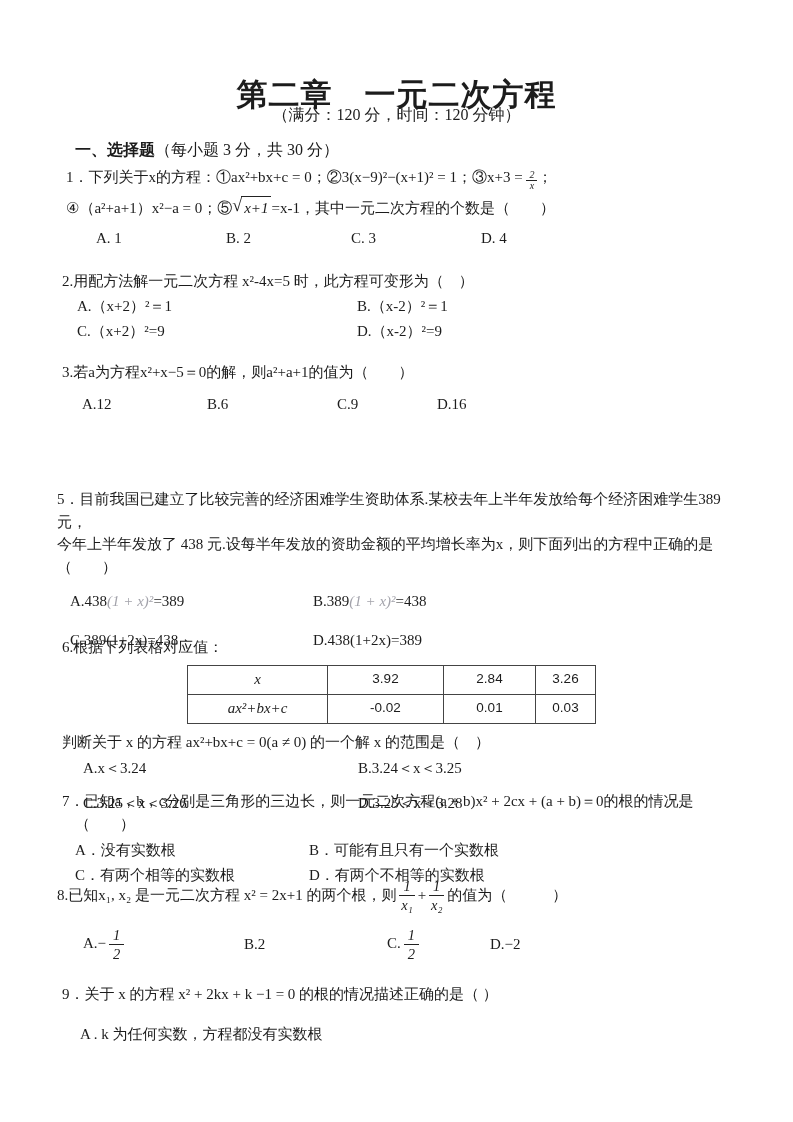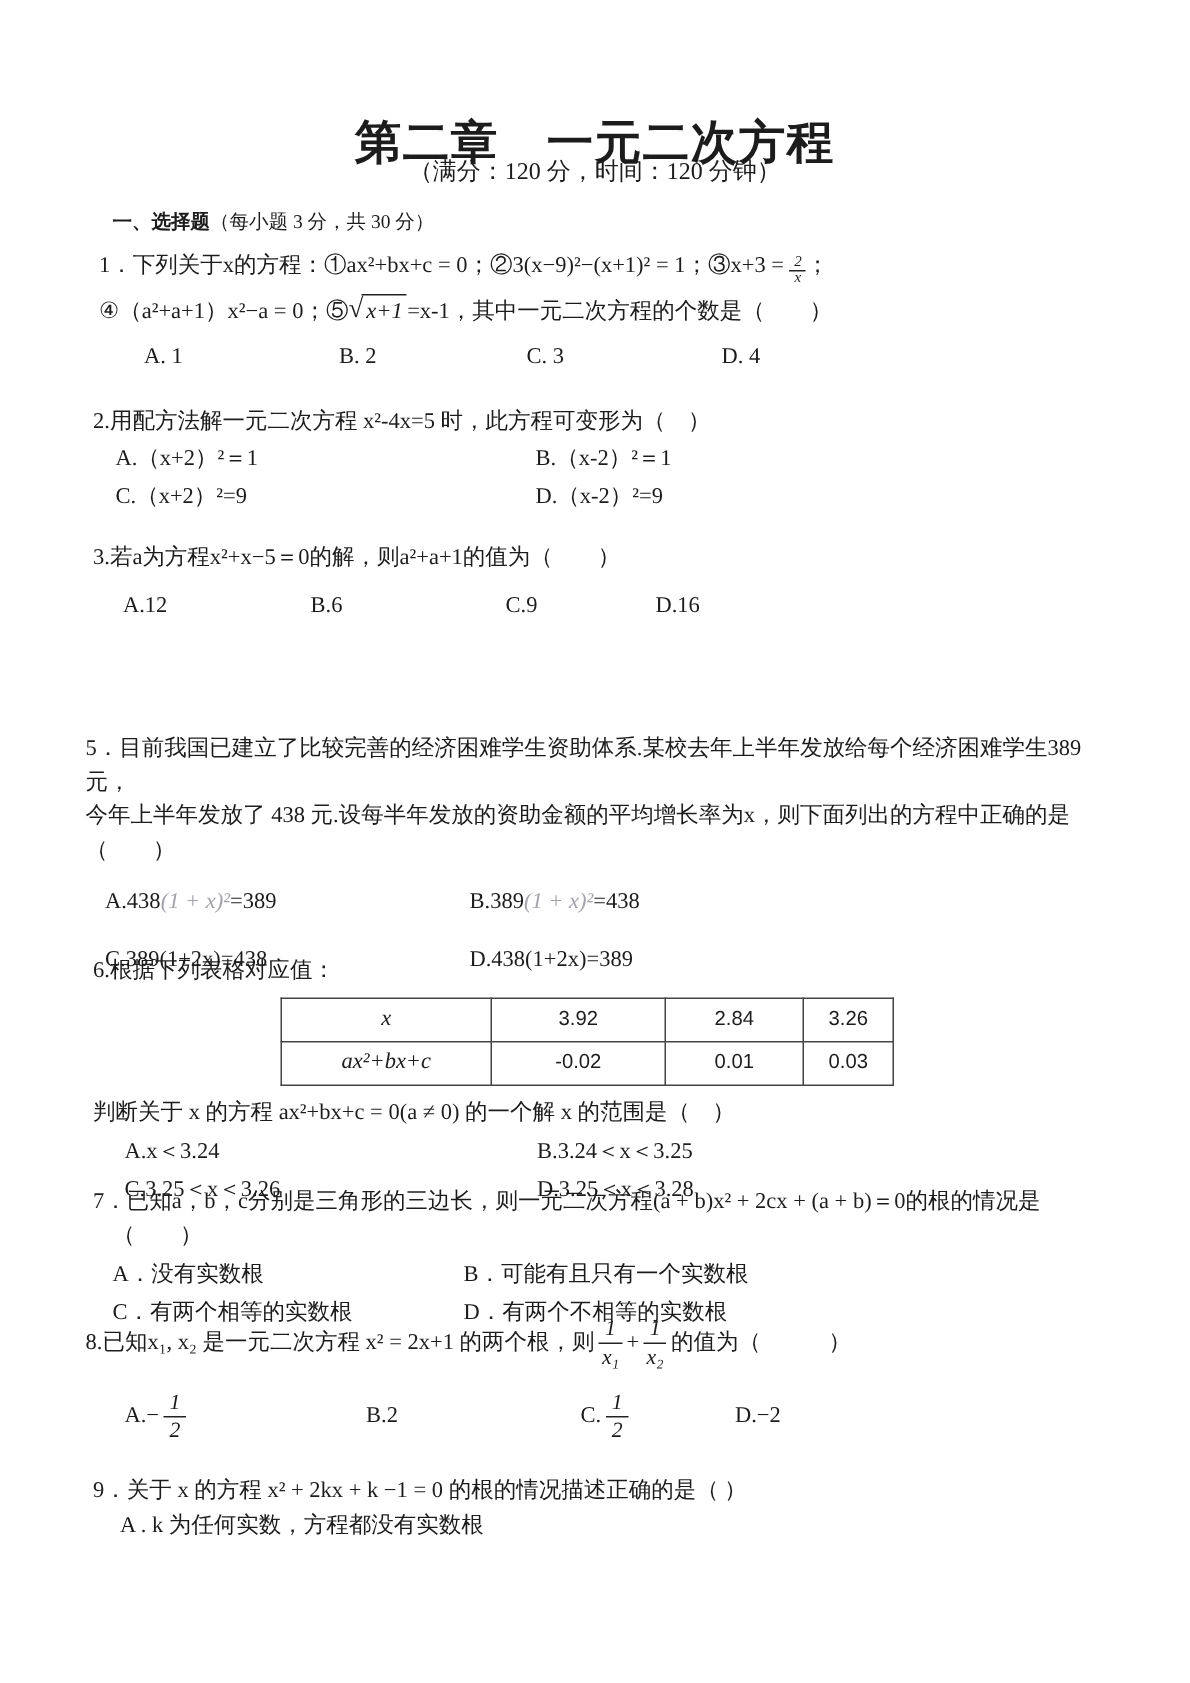--- a/index.html
+++ b/index.html
@@ -3,41 +3,41 @@
 <meta charset="utf-8">
 <style>
   html,body{margin:0;padding:0;background:#ffffff;}
   .page{position:relative;width:793px;height:1122px;background:#fff;overflow:hidden;
         color:#1c1c1c;font-family:"Liberation Serif","DejaVu Serif",serif;font-size:15px;line-height:1.5;border-radius:24px;}
   .abs{position:absolute;}
   .center{left:0;right:0;text-align:center;}
   .nowrap{white-space:nowrap;}
   #title{top:72px;font-size:31px;font-weight:bold;letter-spacing:1px;}
   #subtitle{top:103px;font-size:16px;}
-  #section{top:138px;left:75px;font-size:13px;}
+  #section{top:138px;left:75px;font-size:16px;}
   #section .sec-label{font-weight:bold;}
   .q{position:absolute;right:40px;}
   .qline{display:block;}
   .flexline{display:flex;align-items:center;flex-wrap:nowrap;}
   
   .opts{display:flex;align-items:center;}
   .opt{display:inline-block;}
   .q1opts{padding-left:30px;margin-top:7px;}
   .q1opts .opt:nth-child(1){width:130px;} .q1opts .opt:nth-child(2){width:125px;} .q1opts .opt:nth-child(3){width:130px;}
   .q3opts,.q4opts{padding-left:20px;margin-top:9px;}
   .q3opts .opt:nth-child(1),.q4opts .opt:nth-child(1){width:125px;}
   .q3opts .opt:nth-child(2),.q4opts .opt:nth-child(2){width:130px;}
   .q3opts .opt:nth-child(3),.q4opts .opt:nth-child(3){width:100px;}
   .q8opts{padding-left:26px;margin-top:14px;}
   .q8opts .opt:nth-child(1){width:161px;} .q8opts .opt:nth-child(2){width:143px;} .q8opts .opt:nth-child(3){width:103px;}
   
   .grid2{display:grid;row-gap:3px;}
   .q2grid{grid-template-columns:280px auto;padding-left:15px;margin-top:2px;}
   .q5grid{grid-template-columns:243px auto;row-gap:16px;padding-left:13px;margin-top:12px;}
-  .q6grid{grid-template-columns:275px auto;row-gap:2px;padding-left:21px;margin-top:4px;}
+  .q6grid{grid-template-columns:275px auto;row-gap:12px;padding-left:21px;margin-top:4px;}
   .q7grid{grid-template-columns:234px auto;row-gap:2px;padding-left:13px;margin-top:4px;}
   
   .sfrac{display:inline-block;text-align:center;vertical-align:-7px;font-size:10px;line-height:10px;
          font-style:italic;}
   .sfrac .num{display:block;border-bottom:1px solid #222;padding:0 3px;}
   .sfrac .den{display:block;}
   
   .bfrac{display:inline-block;text-align:center;vertical-align:middle;font-size:14.5px;line-height:16px;
          font-style:italic;margin:0 3px;}
   .bfrac .num{display:block;border-bottom:1px solid #222;padding:0 4px 1px 4px;}
@@ -57,21 +57,21 @@
   #q1 .line2{margin-top:5px;}
   #q2{top:270px;left:62px;}
   #q3{top:361px;left:62px;}
   #q4{top:422px;left:62px;}
   #q5{top:488px;left:57px;right:48px;}
   #q6{top:636px;left:62px;}
   #q6 .judge{margin-top:7px;}
   #q7{top:790px;left:62px;}
   #q8{top:878px;left:57px;}
   #q9{top:983px;left:62px;}
-  #q9 .optA{padding-left:18px;}
+  #q9 .optA{margin-top:17px;padding-left:18px;}
 </style>
 </head>
 <body>
 
 <div class="page">
 
   <div id="title" class="abs center">第二章　一元二次方程</div>
   <div id="subtitle" class="abs center">（满分：120 分，时间：120 分钟）</div>
   <div id="section" class="abs nowrap">
     <span class="sec-label">一、选择题</span><span>（每小题 3 分，共 30 分）</span>

